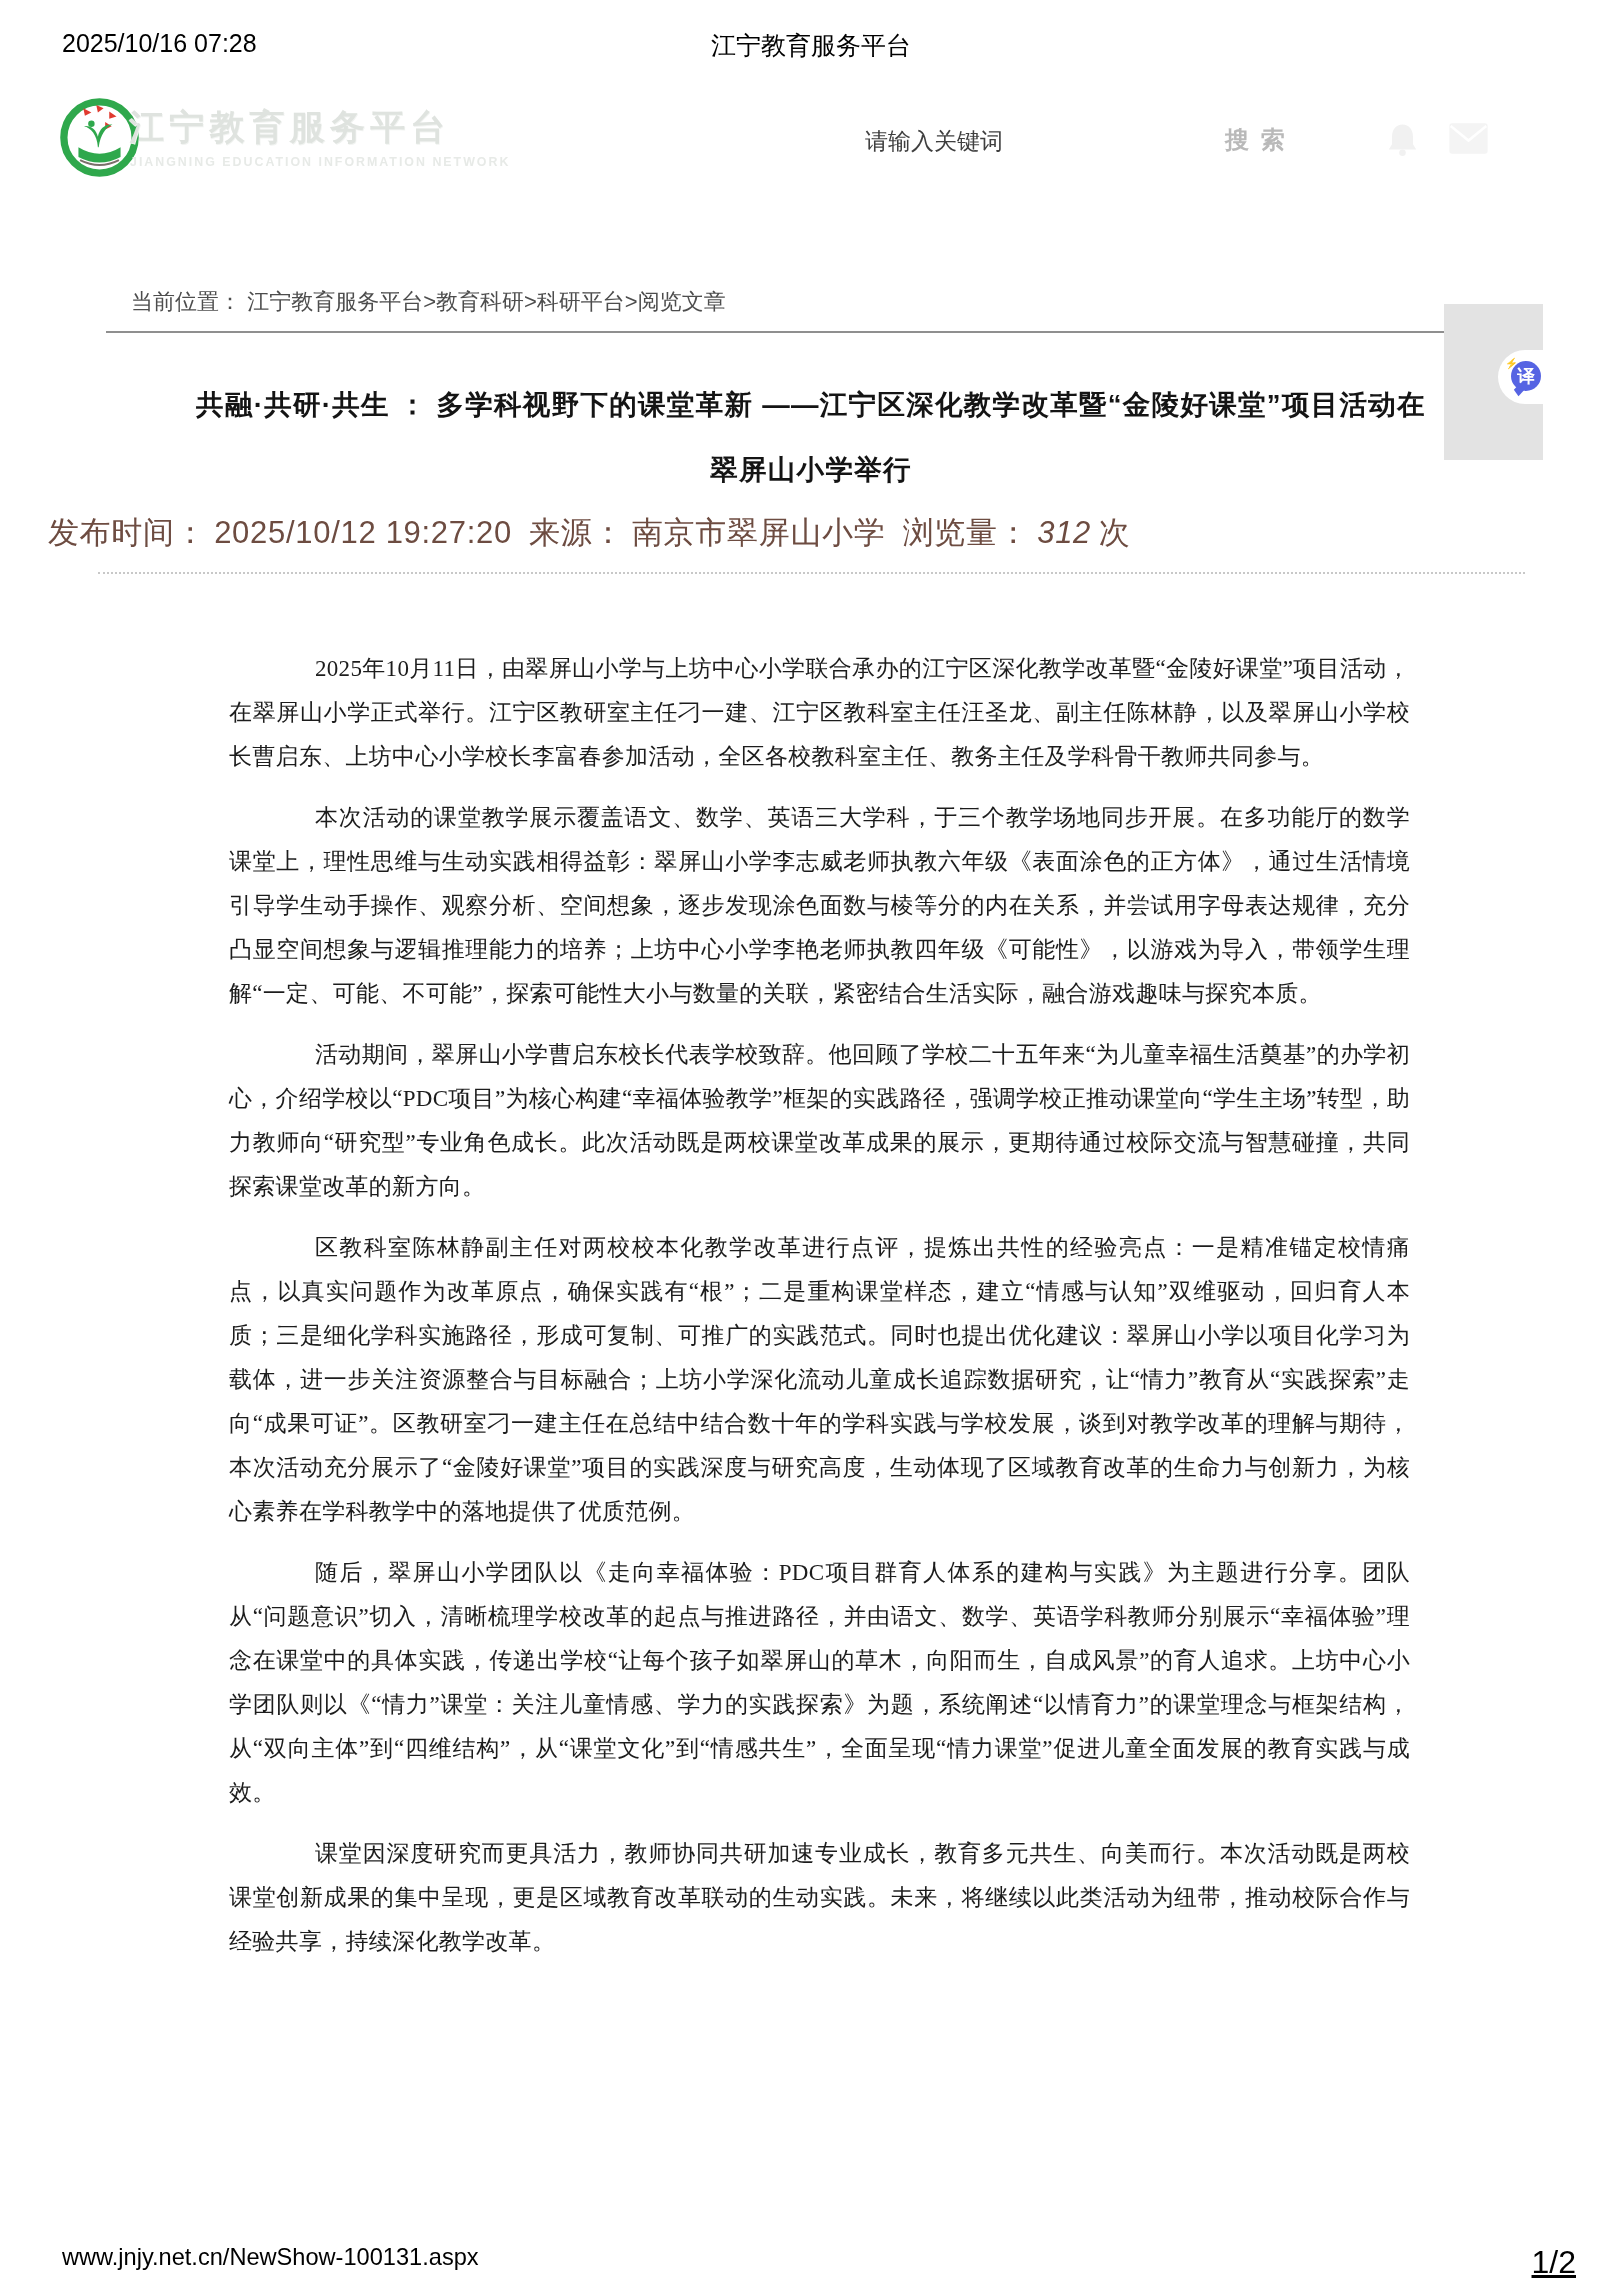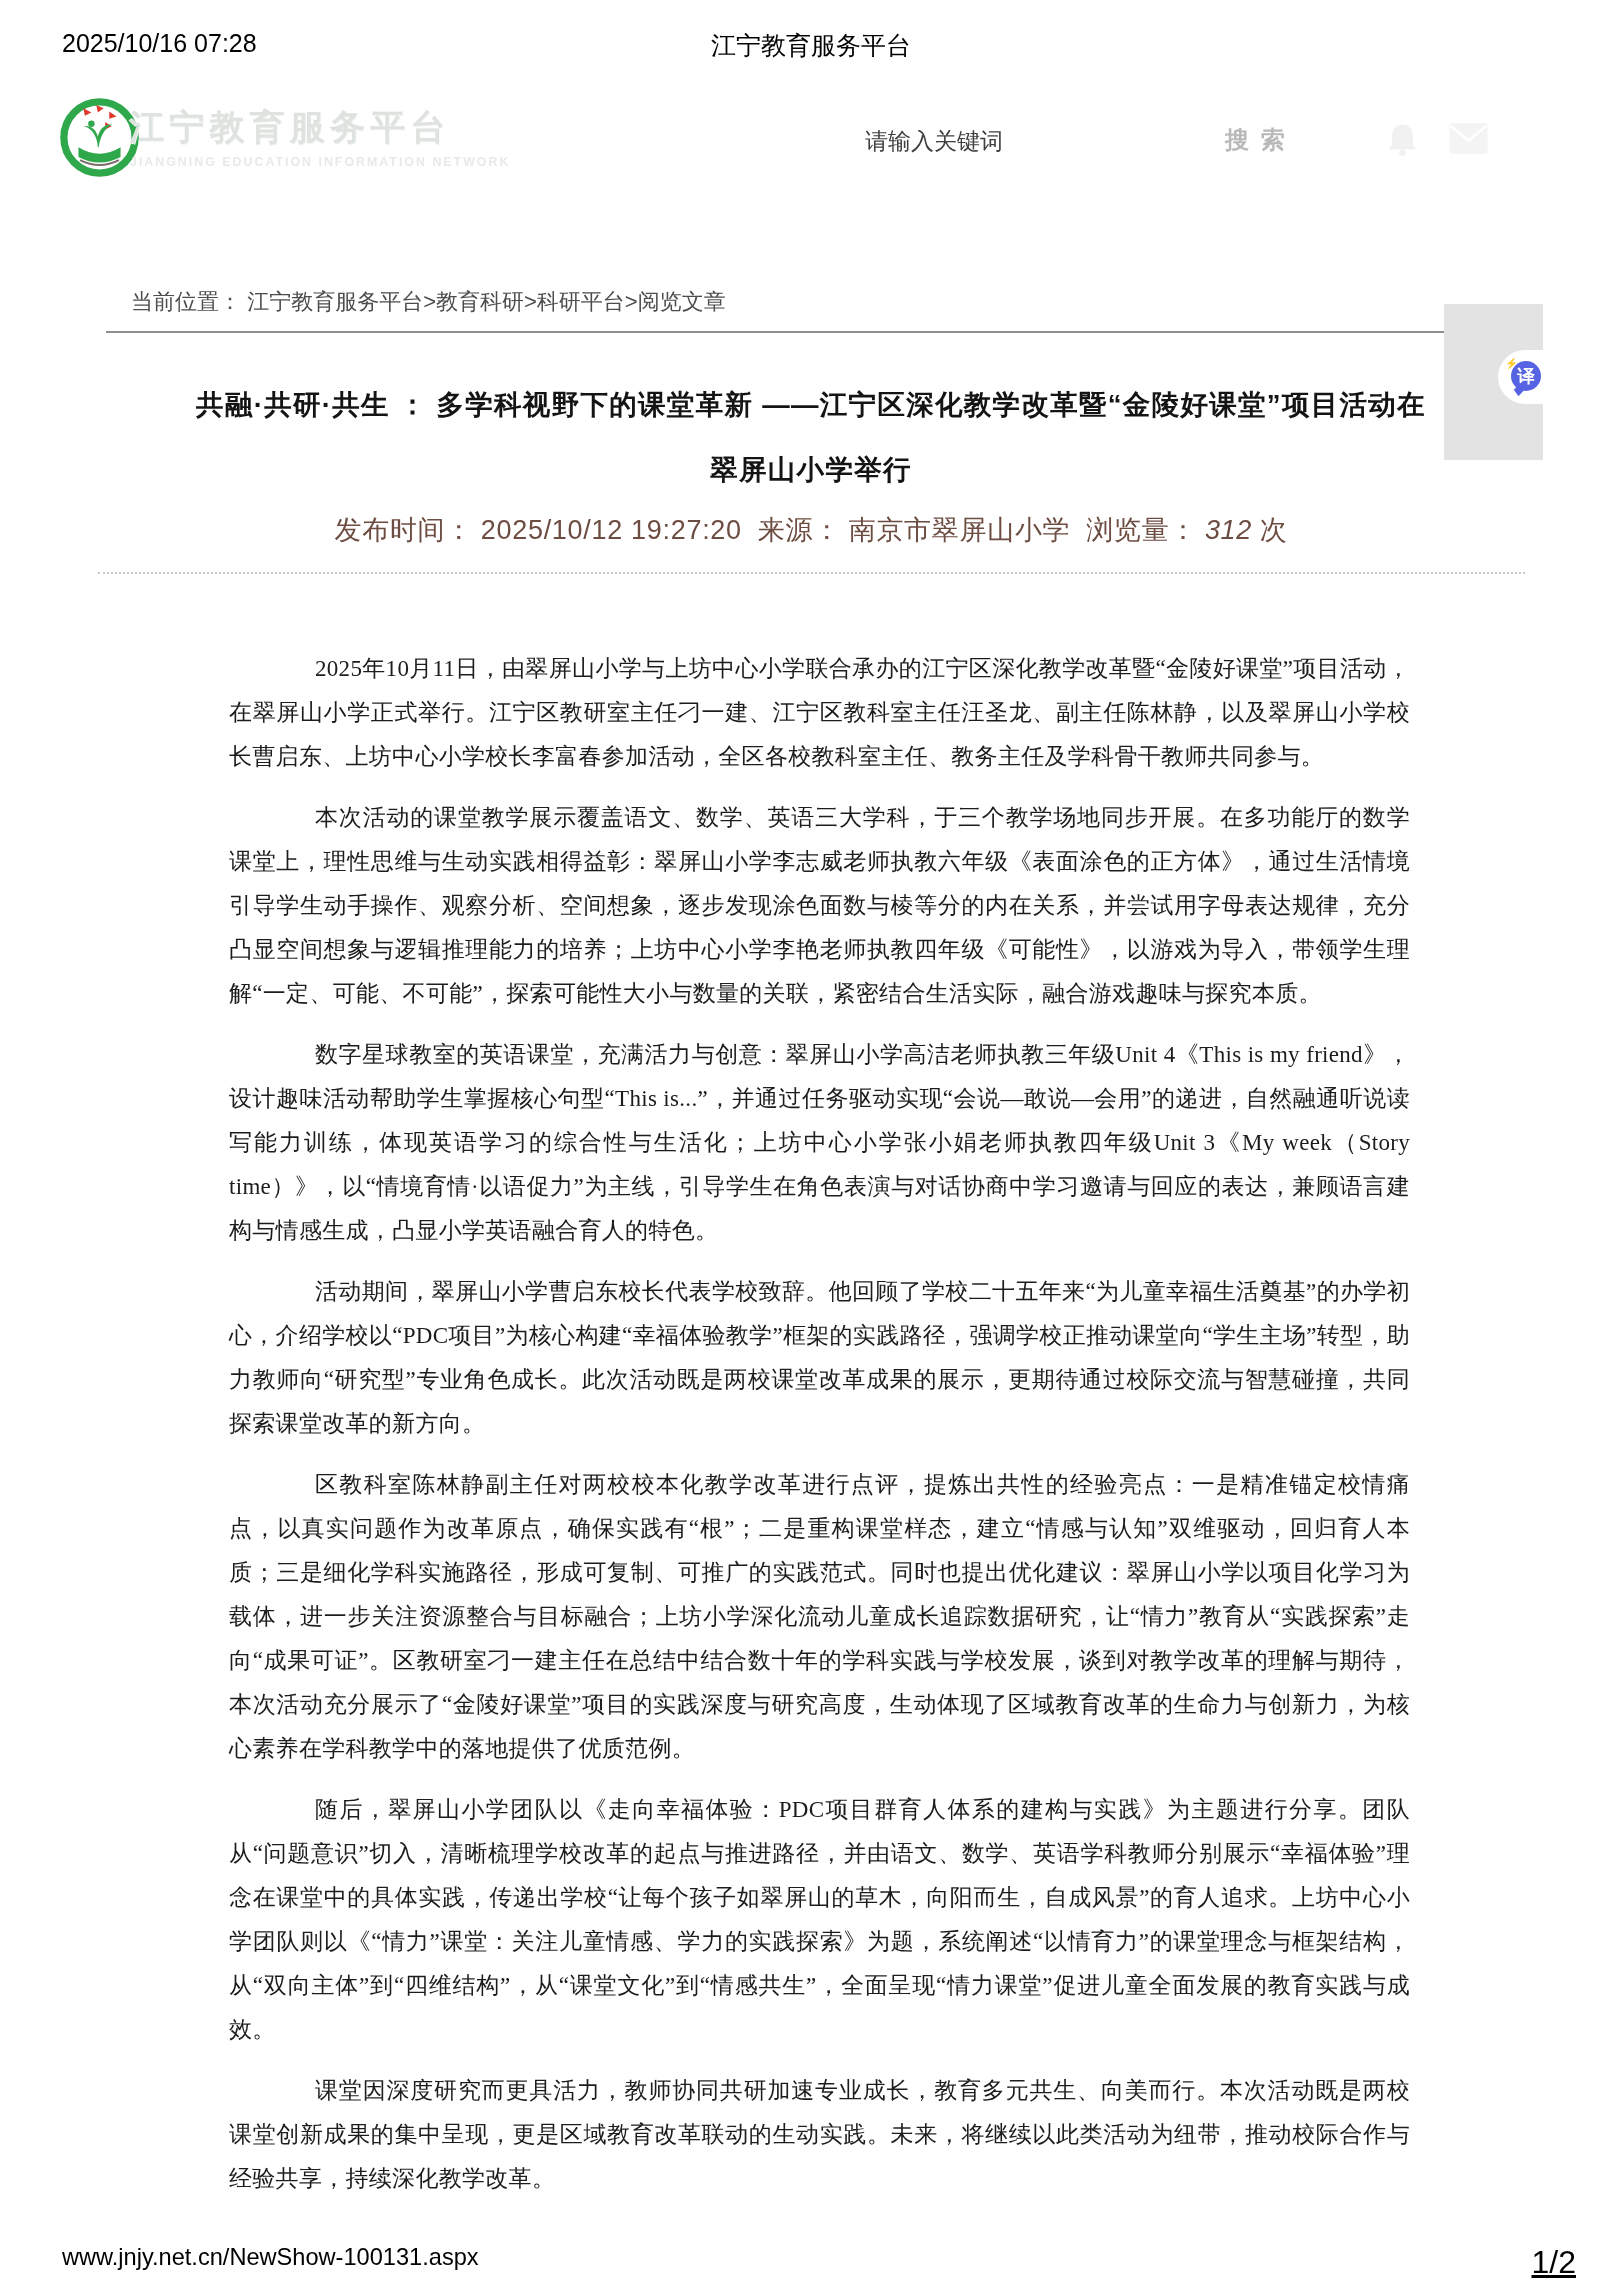--- a/index.html
+++ b/index.html
@@ -44,22 +44,22 @@
     background:#5664e3; transform:rotate(55deg) skew(12deg);
   }
   .translate-spark { position:absolute; left:1505px; top:357px; font-size:10.5px; color:#3fd0e8; }
   
   .article-title {
     position:absolute; left:0; right:0; top:372px; margin:0 auto; width:1257px;
     text-align:center; font-size:27.5px; font-weight:700; color:#141414; line-height:65px;
     font-family:"Liberation Sans", sans-serif; letter-spacing:1.3px;
   }
   .article-meta {
-    position:absolute; left:0; right:0; top:512px; text-align:center;
-    font-size:27px; color:#6d4c41; letter-spacing:0.7px;
+    position:absolute; left:0; right:0; top:512px; 
+    font-size:31px; color:#6d4c41; letter-spacing:0.7px;padding-left:44px;
   }
   .article-meta span { margin:0 3.9px; }
   .views-count { font-style:italic; }
   .dotted-divider { position:absolute; left:98px; top:572px; width:1427px; height:0; border-top:2.6px dotted #c8c8c8; }
   .article-body {
     position:absolute; left:212px; top:630px; width:1215px;
     font-family:"Liberation Serif", serif; font-size:23px; line-height:44px;
     color:#1c1c1c; text-align:justify; letter-spacing:0.3px;
   }
   .article-body p { margin:17px; text-indent:86px; }
@@ -119,21 +119,20 @@
     <span>发布时间：</span><span>2025/10/12 19:27:20</span>
     <span>来源：</span><span>南京市翠屏山小学</span>
     <span>浏览量：</span><span class="views-count">312</span><span>次</span>
   </div>
 
   <div class="dotted-divider"></div>
 
   <div class="article-body">
     <p>2025年10月11日，由翠屏山小学与上坊中心小学联合承办的江宁区深化教学改革暨“金陵好课堂”项目活动，在翠屏山小学正式举行。江宁区教研室主任刁一建、江宁区教科室主任汪圣龙、副主任陈林静，以及翠屏山小学校长曹启东、上坊中心小学校长李富春参加活动，全区各校教科室主任、教务主任及学科骨干教师共同参与。</p>
     <p>本次活动的课堂教学展示覆盖语文、数学、英语三大学科，于三个教学场地同步开展。在多功能厅的数学课堂上，理性思维与生动实践相得益彰：翠屏山小学李志威老师执教六年级《表面涂色的正方体》，通过生活情境引导学生动手操作、观察分析、空间想象，逐步发现涂色面数与棱等分的内在关系，并尝试用字母表达规律，充分凸显空间想象与逻辑推理能力的培养；上坊中心小学李艳老师执教四年级《可能性》，以游戏为导入，带领学生理解“一定、可能、不可能”，探索可能性大小与数量的关联，紧密结合生活实际，融合游戏趣味与探究本质。</p>
-    <p>数字星球教室的英语课堂，充满活力与创意：翠屏山小学高洁老师执教三年级Unit 4《This is my friend》，设计趣味活动帮助学生掌握核心句型“This is...”，并通过任务驱动实现“会说—敢说—会用”的递进，自然融通听说读写能力训练，体现英语学习的综合性与生活化；上坊中心小学张小娟老师执教四年级Unit 3《My week（Story time）》，以“情境育情·以语促力”为主线，引导学生在角色表演与对话协商中学习邀请与回应的表达，兼顾语言建构与情感生成，凸显小学英语融合育人的特色。</p>
     <p>活动期间，翠屏山小学曹启东校长代表学校致辞。他回顾了学校二十五年来“为儿童幸福生活奠基”的办学初心，介绍学校以“PDC项目”为核心构建“幸福体验教学”框架的实践路径，强调学校正推动课堂向“学生主场”转型，助力教师向“研究型”专业角色成长。此次活动既是两校课堂改革成果的展示，更期待通过校际交流与智慧碰撞，共同探索课堂改革的新方向。</p>
     <p>区教科室陈林静副主任对两校校本化教学改革进行点评，提炼出共性的经验亮点：一是精准锚定校情痛点，以真实问题作为改革原点，确保实践有“根”；二是重构课堂样态，建立“情感与认知”双维驱动，回归育人本质；三是细化学科实施路径，形成可复制、可推广的实践范式。同时也提出优化建议：翠屏山小学以项目化学习为载体，进一步关注资源整合与目标融合；上坊小学深化流动儿童成长追踪数据研究，让“情力”教育从“实践探索”走向“成果可证”。区教研室刁一建主任在总结中结合数十年的学科实践与学校发展，谈到对教学改革的理解与期待，本次活动充分展示了“金陵好课堂”项目的实践深度与研究高度，生动体现了区域教育改革的生命力与创新力，为核心素养在学科教学中的落地提供了优质范例。</p>
     <p>随后，翠屏山小学团队以《走向幸福体验：PDC项目群育人体系的建构与实践》为主题进行分享。团队从“问题意识”切入，清晰梳理学校改革的起点与推进路径，并由语文、数学、英语学科教师分别展示“幸福体验”理念在课堂中的具体实践，传递出学校“让每个孩子如翠屏山的草木，向阳而生，自成风景”的育人追求。上坊中心小学团队则以《“情力”课堂：关注儿童情感、学力的实践探索》为题，系统阐述“以情育力”的课堂理念与框架结构，从“双向主体”到“四维结构”，从“课堂文化”到“情感共生”，全面呈现“情力课堂”促进儿童全面发展的教育实践与成效。</p>
     <p>课堂因深度研究而更具活力，教师协同共研加速专业成长，教育多元共生、向美而行。本次活动既是两校课堂创新成果的集中呈现，更是区域教育改革联动的生动实践。未来，将继续以此类活动为纽带，推动校际合作与经验共享，持续深化教学改革。</p>
   </div>
 
   <div class="print-url">www.jnjy.net.cn/NewShow-100131.aspx</div>
   <div class="print-page">1/2</div>
 
 </div>

